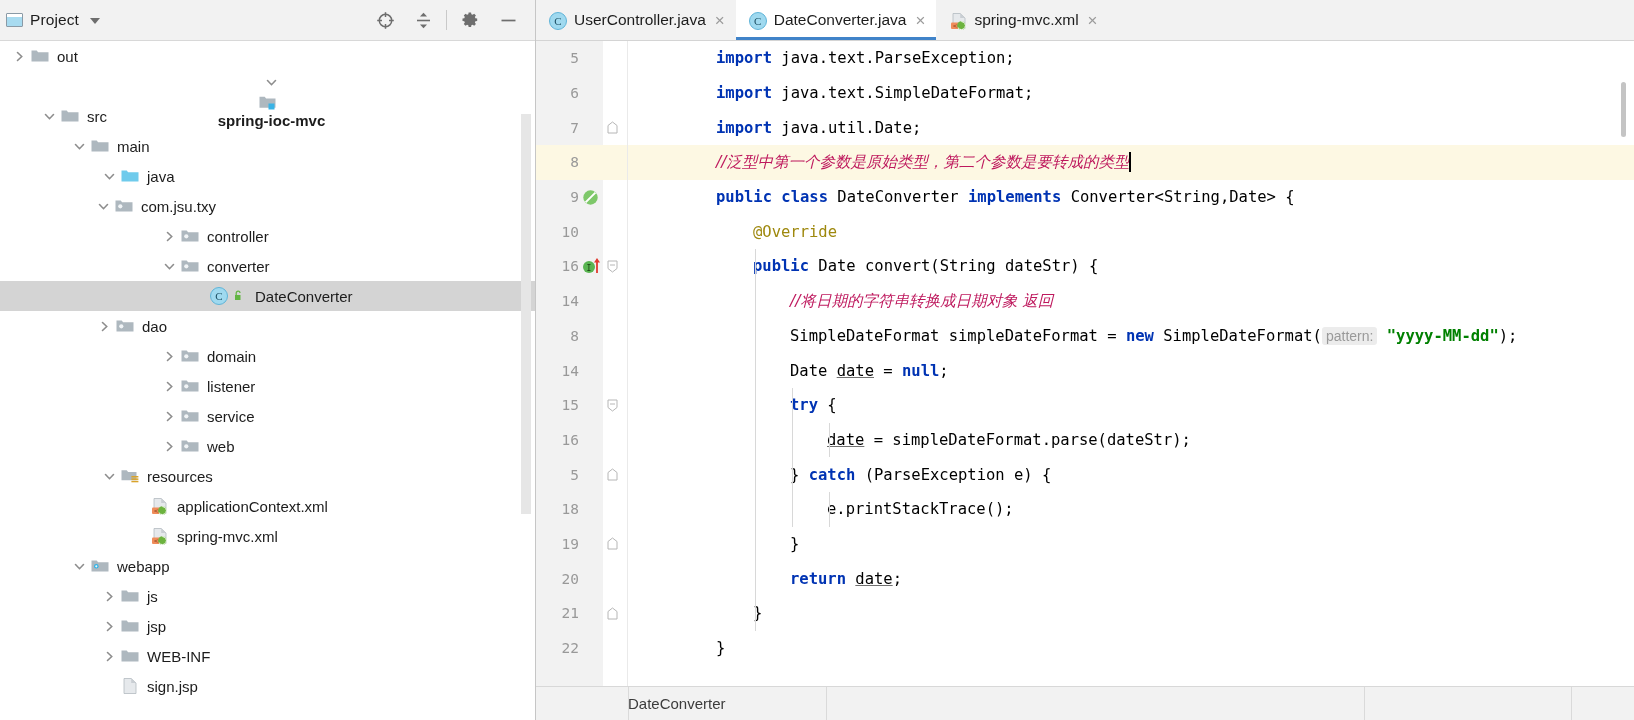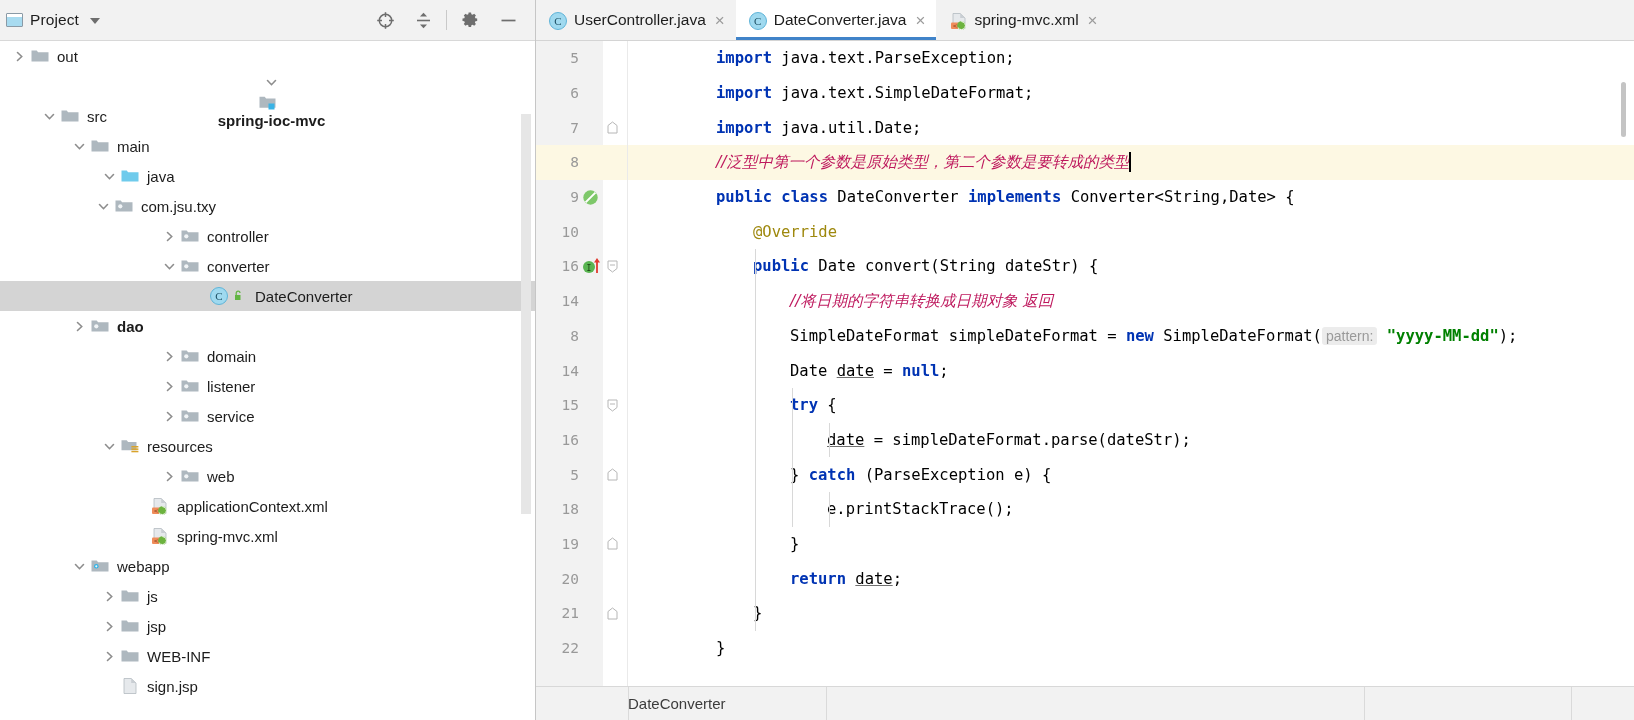--- a/index.html
+++ b/index.html
@@ -355,21 +355,21 @@
             <span class="twist"></span>
             <span class="ticon" style="width: 38px; flex: 0 0 38px;">
               <span class="ic-class" style="margin-top:1px">C</span>
               <svg width="13" height="13" viewBox="0 0 13 13" style="position:absolute;left:21px;top:3px">
                 <path d="M4 6h5.5v5H4z" fill="#62b543"></path>
                 <path d="M5.2 6V4.1a1.9 1.9 0 113.8 0" stroke="#62b543" stroke-width="1.2" fill="none"></path>
               </svg>
             </span>
             <span class="tlabel">DateConverter</span>
           </div>
-          <div class="tree-row" style="padding-left: 68px; font-weight: bold;">
+          <div class="tree-row" style="padding-left: 93px;">
             <span class="twist">
               <svg width="13" height="13" viewBox="0 0 13 13">
                 <path d="M4.5 2.5 L8.7 6.5 L4.5 10.5" fill="none" stroke="#8d8d8d" stroke-width="1.6" stroke-linecap="round"></path>
               </svg>
             </span>
             <span class="ticon"><svg width="20" height="20" viewBox="0 0 20 20">
                 <path fill="#aeb8bf" d="M1.5 4.5h5.2l1.4 1.7h10.4v9.3H1.5z"></path>
                 <circle cx="6.3" cy="10.3" r="2.1" fill="#f1f4f6"></circle>
               </svg></span>
             <span class="tlabel">dao</span>
@@ -402,48 +402,48 @@
             <span class="twist">
               <svg width="13" height="13" viewBox="0 0 13 13">
                 <path d="M4.5 2.5 L8.7 6.5 L4.5 10.5" fill="none" stroke="#8d8d8d" stroke-width="1.6" stroke-linecap="round"></path>
               </svg>
             </span>
             <span class="ticon"><svg width="20" height="20" viewBox="0 0 20 20">
                 <path fill="#aeb8bf" d="M1.5 4.5h5.2l1.4 1.7h10.4v9.3H1.5z"></path>
                 <circle cx="6.3" cy="10.3" r="2.1" fill="#f1f4f6"></circle>
               </svg></span>
             <span class="tlabel">service</span>
+          </div>
+          <div class="tree-row" style="padding-left: 158px;">
+            <span class="twist">
+              <svg width="13" height="13" viewBox="0 0 13 13">
+                <path d="M4.5 2.5 L8.7 6.5 L4.5 10.5" fill="none" stroke="#8d8d8d" stroke-width="1.6" stroke-linecap="round"></path>
+              </svg>
+            </span>
+            <span class="ticon"><svg width="20" height="20" viewBox="0 0 20 20">
+                <path fill="#aeb8bf" d="M1.5 4.5h5.2l1.4 1.7h10.4v9.3H1.5z"></path>
+                <circle cx="6.3" cy="10.3" r="2.1" fill="#f1f4f6"></circle>
+              </svg></span>
+            <span class="tlabel">web</span>
           </div>
           <div class="tree-row" style="padding-left: 98px;">
             <span class="twist">
               <svg width="13" height="13" viewBox="0 0 13 13">
                 <path d="M2.5 4.5 L6.5 8.7 L10.5 4.5" fill="none" stroke="#8d8d8d" stroke-width="1.6" stroke-linecap="round"></path>
               </svg>
             </span>
             <span class="ticon"><svg width="20" height="20" viewBox="0 0 20 20">
                 <path fill="#aeb8bf" d="M1.5 4.2h5.2l1.4 1.7h8.4v8.3H1.5z"></path>
                 <g fill="#d9a32a">
                   <rect x="11.4" y="10" width="7" height="1.5"></rect>
                   <rect x="11.4" y="12.4" width="7" height="1.5"></rect>
                   <rect x="11.4" y="14.8" width="7" height="1.5"></rect>
                 </g>
               </svg></span>
             <span class="tlabel">resources</span>
-          </div>
-          <div class="tree-row" style="padding-left: 158px;">
-            <span class="twist">
-              <svg width="13" height="13" viewBox="0 0 13 13">
-                <path d="M4.5 2.5 L8.7 6.5 L4.5 10.5" fill="none" stroke="#8d8d8d" stroke-width="1.6" stroke-linecap="round"></path>
-              </svg>
-            </span>
-            <span class="ticon"><svg width="20" height="20" viewBox="0 0 20 20">
-                <path fill="#aeb8bf" d="M1.5 4.5h5.2l1.4 1.7h10.4v9.3H1.5z"></path>
-                <circle cx="6.3" cy="10.3" r="2.1" fill="#f1f4f6"></circle>
-              </svg></span>
-            <span class="tlabel">web</span>
           </div>
           <div class="tree-row" style="padding-left: 128px;">
             <span class="twist"></span>
             <span class="ticon"><svg width="20" height="20" viewBox="0 0 20 20">
                 <path fill="#e6e9ec" stroke="#b3bac0" stroke-width=".8" d="M4 2.5h7.2L16 7v10.5H4z"></path>
                 <path fill="#c9ced3" d="M11.2 2.5L16 7h-4.8z"></path>
                 <rect x="2" y="11.4" width="8.4" height="6.6" rx="1" fill="#f08c5a"></rect>
                 <text x="4" y="16.6" font-size="6.5" fill="#7a3a14" font-family="monospace">&lt;</text>
                 <circle cx="12.4" cy="14.6" r="4.3" fill="#6db33f"></circle>
                 <path d="M12.4 10.6a4 4 0 11-3.4 6.1" stroke="#ffffff" stroke-width="1" fill="none"></path>

